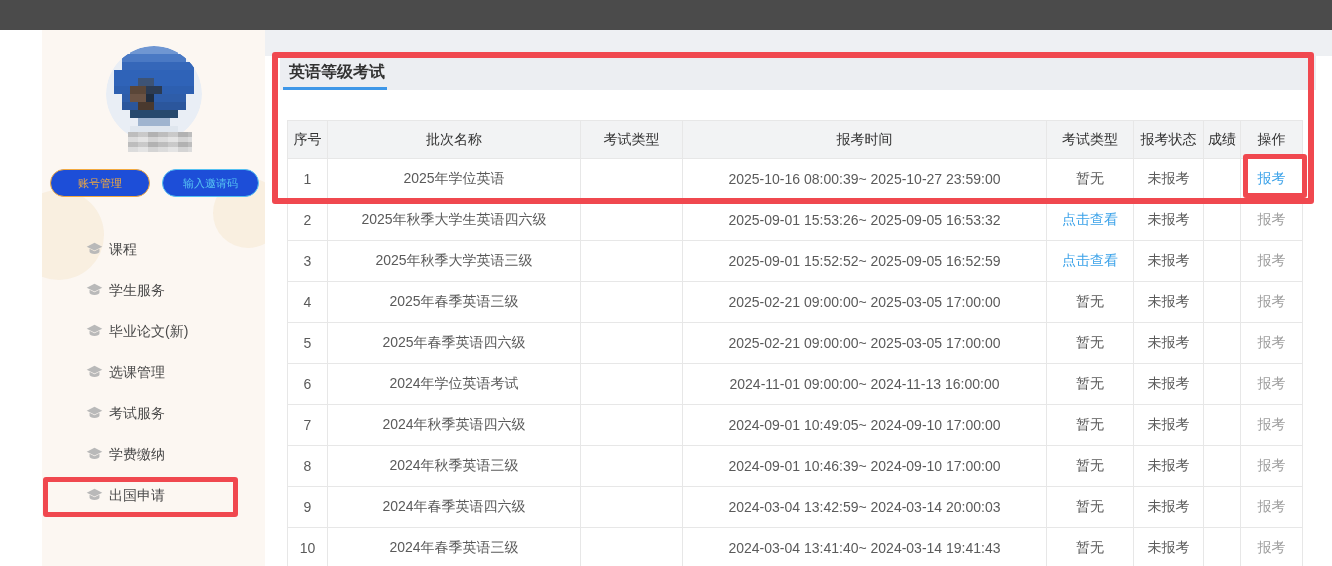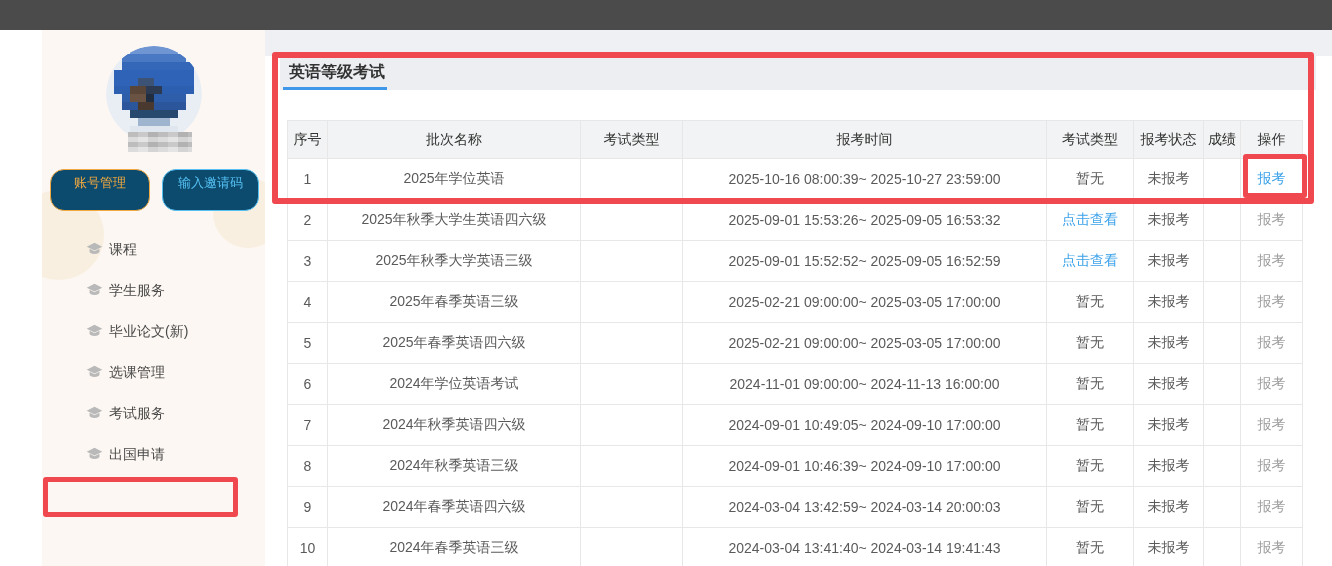--- a/index.html
+++ b/index.html
@@ -24,22 +24,22 @@
   .avatar-wrap{position:absolute;left:64px;top:16px;width:96px;height:96px;border-radius:50%;overflow:hidden;}
   .avatar-wrap svg{display:block;}
   .username-blob{
     position:absolute;left:86px;top:102px;width:64px;height:20px;top:102px;
     background-image:
       repeating-linear-gradient(0deg, rgba(255,255,255,.35) 0 5px, rgba(0,0,0,.06) 5px 10px),
       repeating-linear-gradient(90deg,#c9c9c9 0 10px,#d6d6d6 10px 20px,#bdbdbd 20px 30px);
   }
   .pill-btns{position:absolute;left:0;top:139px;width:223px;height:28px;}
   .pill{
-    position:absolute;height:42px;line-height:26px;border-radius:14px;
-    font-size:13px;text-align:center;background:#0c4a6e;cursor:pointer;box-sizing:border-box;
+    position:absolute;height:28px;line-height:26px;border-radius:14px;
+    font-size:11px;text-align:center;background:#1d4ed8;cursor:pointer;box-sizing:border-box;
   }
   .pill-account{left:8px;width:100px;border:1px solid #f2a93f;color:#f2a93f;}
   .pill-invite{left:120px;width:97px;border:1px solid #55c1f2;color:#55c1f2;}
   .menu{position:absolute;left:0;top:199px;width:223px;}
   .menu-item{
     height:41px;display:flex;align-items:center;padding-left:44px;
     font-size:14px;color:#4a4a4a;cursor:pointer;text-align:center;
   }
   .menu-item .mi-icon{width:17px;height:17px;margin-right:6px;color:#b9b9b9;flex:0 0 auto;}
   .menu-item.active{color:#2d9cf0;}
@@ -154,20 +154,27 @@
           <path d="M12 2.5 23 8l-11 5.5L1 8z"></path>
           <path d="M5 10.8v4.4c0 1.7 3.1 3.1 7 3.1s7-1.4 7-3.1v-4.4l-7 3.5z"></path>
         </svg>
         <span>考试服务</span>
       </div>
       <div class="menu-item">
         <svg class="mi-icon" viewBox="0 0 24 24" fill="currentColor">
           <path d="M12 2.5 23 8l-11 5.5L1 8z"></path>
           <path d="M5 10.8v4.4c0 1.7 3.1 3.1 7 3.1s7-1.4 7-3.1v-4.4l-7 3.5z"></path>
         </svg>
+        <span>学费缴纳</span>
+      </div>
+      <div class="menu-item">
+        <svg class="mi-icon" viewBox="0 0 24 24" fill="currentColor">
+          <path d="M12 2.5 23 8l-11 5.5L1 8z"></path>
+          <path d="M5 10.8v4.4c0 1.7 3.1 3.1 7 3.1s7-1.4 7-3.1v-4.4l-7 3.5z"></path>
+        </svg>
         <span>出国申请</span>
       </div>
     </div>
 </div>
 
 <div class="main-panel">
   <div class="tabbar">
     <div class="tab-active">
       <span>英语等级考试</span>
       <div class="tab-underline"></div>

